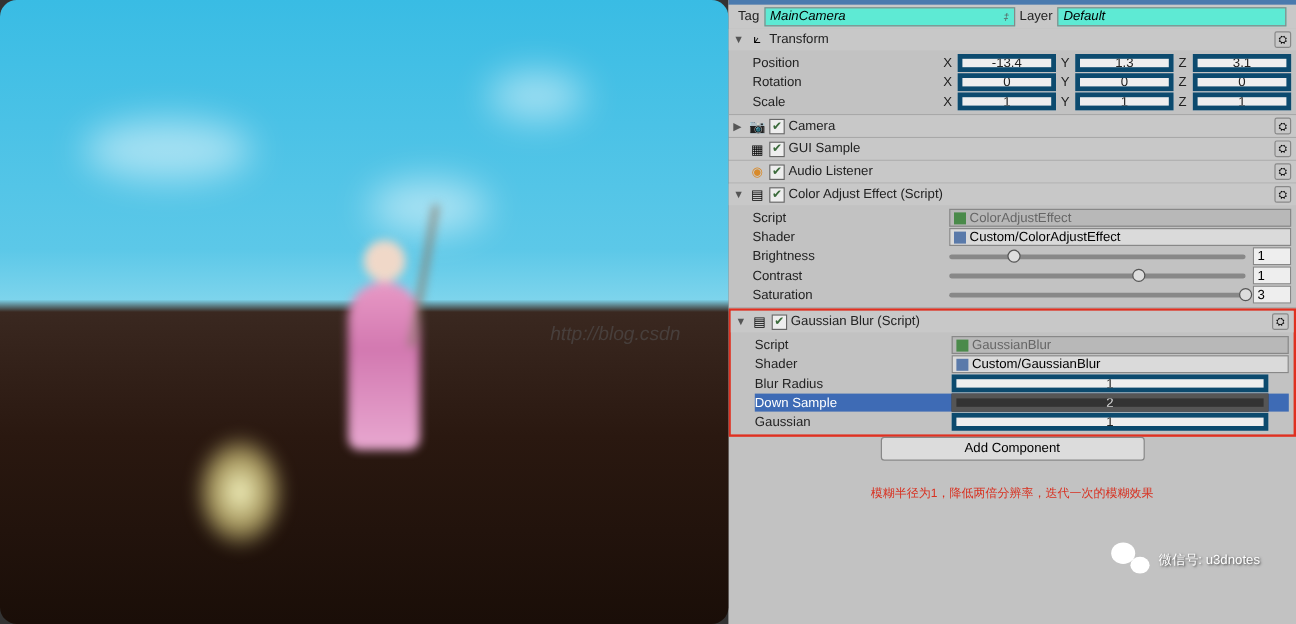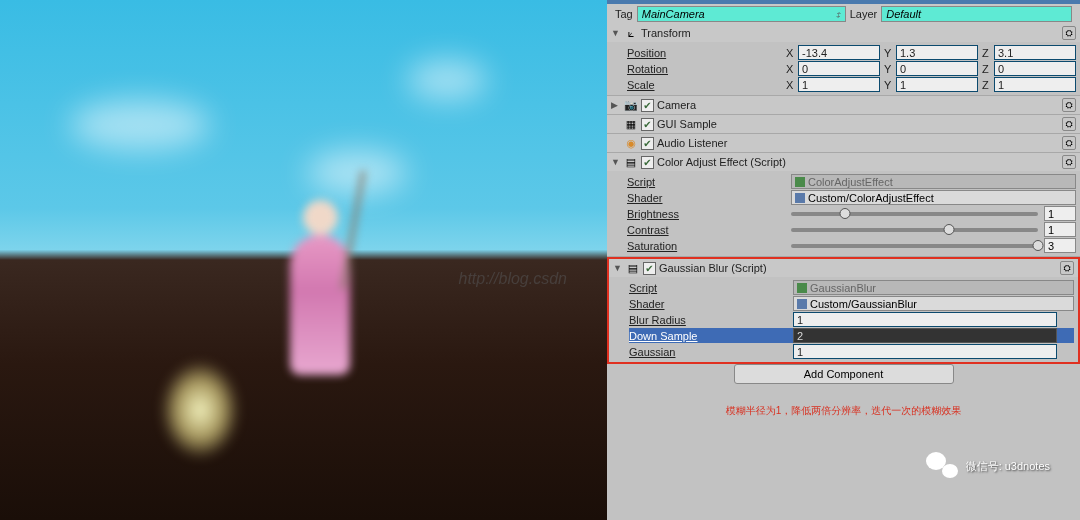--- a/index.html
+++ b/index.html
@@ -1,18 +1,18 @@
 <!DOCTYPE html>
 <html><head>
 <meta charset="utf-8">
 <style>
 * { margin: 0; padding: 0; box-sizing: border-box; font-family: Arial, sans-serif; font-size: 11px; }
 body { width: 1080px; height: 520px; display: flex; background: #333; overflow: hidden; }
 
-.game-view { width: 607px; height: 520px; position: relative; background: linear-gradient(to bottom, #39bce4 0%, #5cc8e8 40%, #7dd4ec 48%, #3a2820 50%, #2a1810 70%, #1a0e08 100%); overflow: hidden; }
+.game-view { width: 607px; height: 520px; position: relative; background: linear-gradient(to bottom, #39bce4 0%, #5cc8e8 40%, #7dd4ec 48%, #3a2820 50%, #2a1810 70%, #1a0e08 100%); overflow: hidden; border-radius: 14px; }
 .cloud { position: absolute; background: rgba(255,255,255,0.5); border-radius: 50%; filter: blur(15px); }
 .c1 { width: 140px; height: 50px; top: 100px; left: 70px; }
 .c2 { width: 80px; height: 40px; top: 60px; right: 120px; }
 .c3 { width: 100px; height: 45px; top: 150px; right: 200px; }
 .character { position: absolute; left: 280px; top: 200px; width: 80px; height: 180px; filter: blur(4px); }
 .char-body { width: 60px; height: 140px; background: linear-gradient(to bottom, #e899c5 0%, #d278b0 40%, #e8a8d0 100%); border-radius: 30px 30px 10px 10px; margin: 0 auto; }
 .char-head { width: 35px; height: 35px; background: #f0d8c8; border-radius: 50%; margin: 0 auto; }
 .staff { position: absolute; width: 4px; height: 120px; background: #8a7a6a; right: 5px; top: -30px; transform: rotate(10deg); }
 .glow { position: absolute; bottom: 60px; left: 160px; width: 80px; height: 100px; background: radial-gradient(ellipse, rgba(255,255,200,0.95) 0%, rgba(255,240,150,0.6) 40%, transparent 70%); filter: blur(6px); }
 .watermark { position: absolute; top: 270px; right: 40px; color: rgba(120,140,150,0.25); font-size: 16px; font-style: italic; }
@@ -27,25 +27,25 @@
 .comp-header { display: flex; align-items: center; padding: 2px 4px; background: #c8c8c8; gap: 3px; }
 .comp-header.blue-bar { background: #4a7aae; height: 4px; padding: 0; }
 .foldout { font-size: 9px; color: #555; width: 10px; cursor: pointer; }
 .comp-icon { width: 14px; height: 14px; display: inline-flex; align-items: center; justify-content: center; font-size: 11px; }
 .checkbox { width: 13px; height: 13px; background: #eee; border: 1px solid #666; display: inline-flex; align-items: center; justify-content: center; font-size: 10px; color: #3a6a3a; cursor: pointer; }
 .comp-title { font-weight: normal; color: #222; flex: 1; }
 .gear-btn { width: 14px; height: 14px; background: #c8c8c8; border: 1px solid #888; border-radius: 2px; display: flex; align-items: center; justify-content: center; cursor: pointer; font-size: 9px; }
 
 .comp-body { padding: 2px 4px 2px 20px; }
 .prop-row { display: flex; align-items: center; margin: 1px 0; gap: 4px; }
-.prop-label { width: 160px; color: #222; text-decoration: underline; }
+.prop-label { width: 160px; color: #222; }
 .prop-label.link { color: #3a5f9f; }
 .xyz-field { display: flex; align-items: center; gap: 2px; }
 .axis-lbl { color: #222; width: 10px; }
-.num-input { background: #eeeeee; border: 1px solid #0c4a6e; padding: 1px 3px; width: 82px; height: 15px; color: #222; }
+.num-input { background: #eeeeee; border: 4px solid #0c4a6e; padding: 1px 3px; width: 82px; height: 15px; color: #222; text-align: center; }
 .num-input.wide { width: 264px; }
 .obj-field { background: #dadada; border: 1px solid #888; padding: 1px 3px; flex: 1; height: 15px; display: flex; align-items: center; gap: 3px; }
 .obj-field.disabled { background: #b8b8b8; color: #666; }
 .obj-icon { width: 10px; height: 10px; display: inline-block; }
 .obj-icon.cs { background: #4a8a4a; }
 .obj-icon.sh { background: #5a7aaa; }
 
 .slider-row { display: flex; align-items: center; gap: 6px; }
 .slider-track { flex: 1; height: 4px; background: #888; position: relative; border-radius: 2px; }
 .slider-thumb { position: absolute; width: 11px; height: 11px; background: #ddd; border: 1px solid #555; border-radius: 50%; top: -4px; transform: translateX(-50%); cursor: pointer; }

